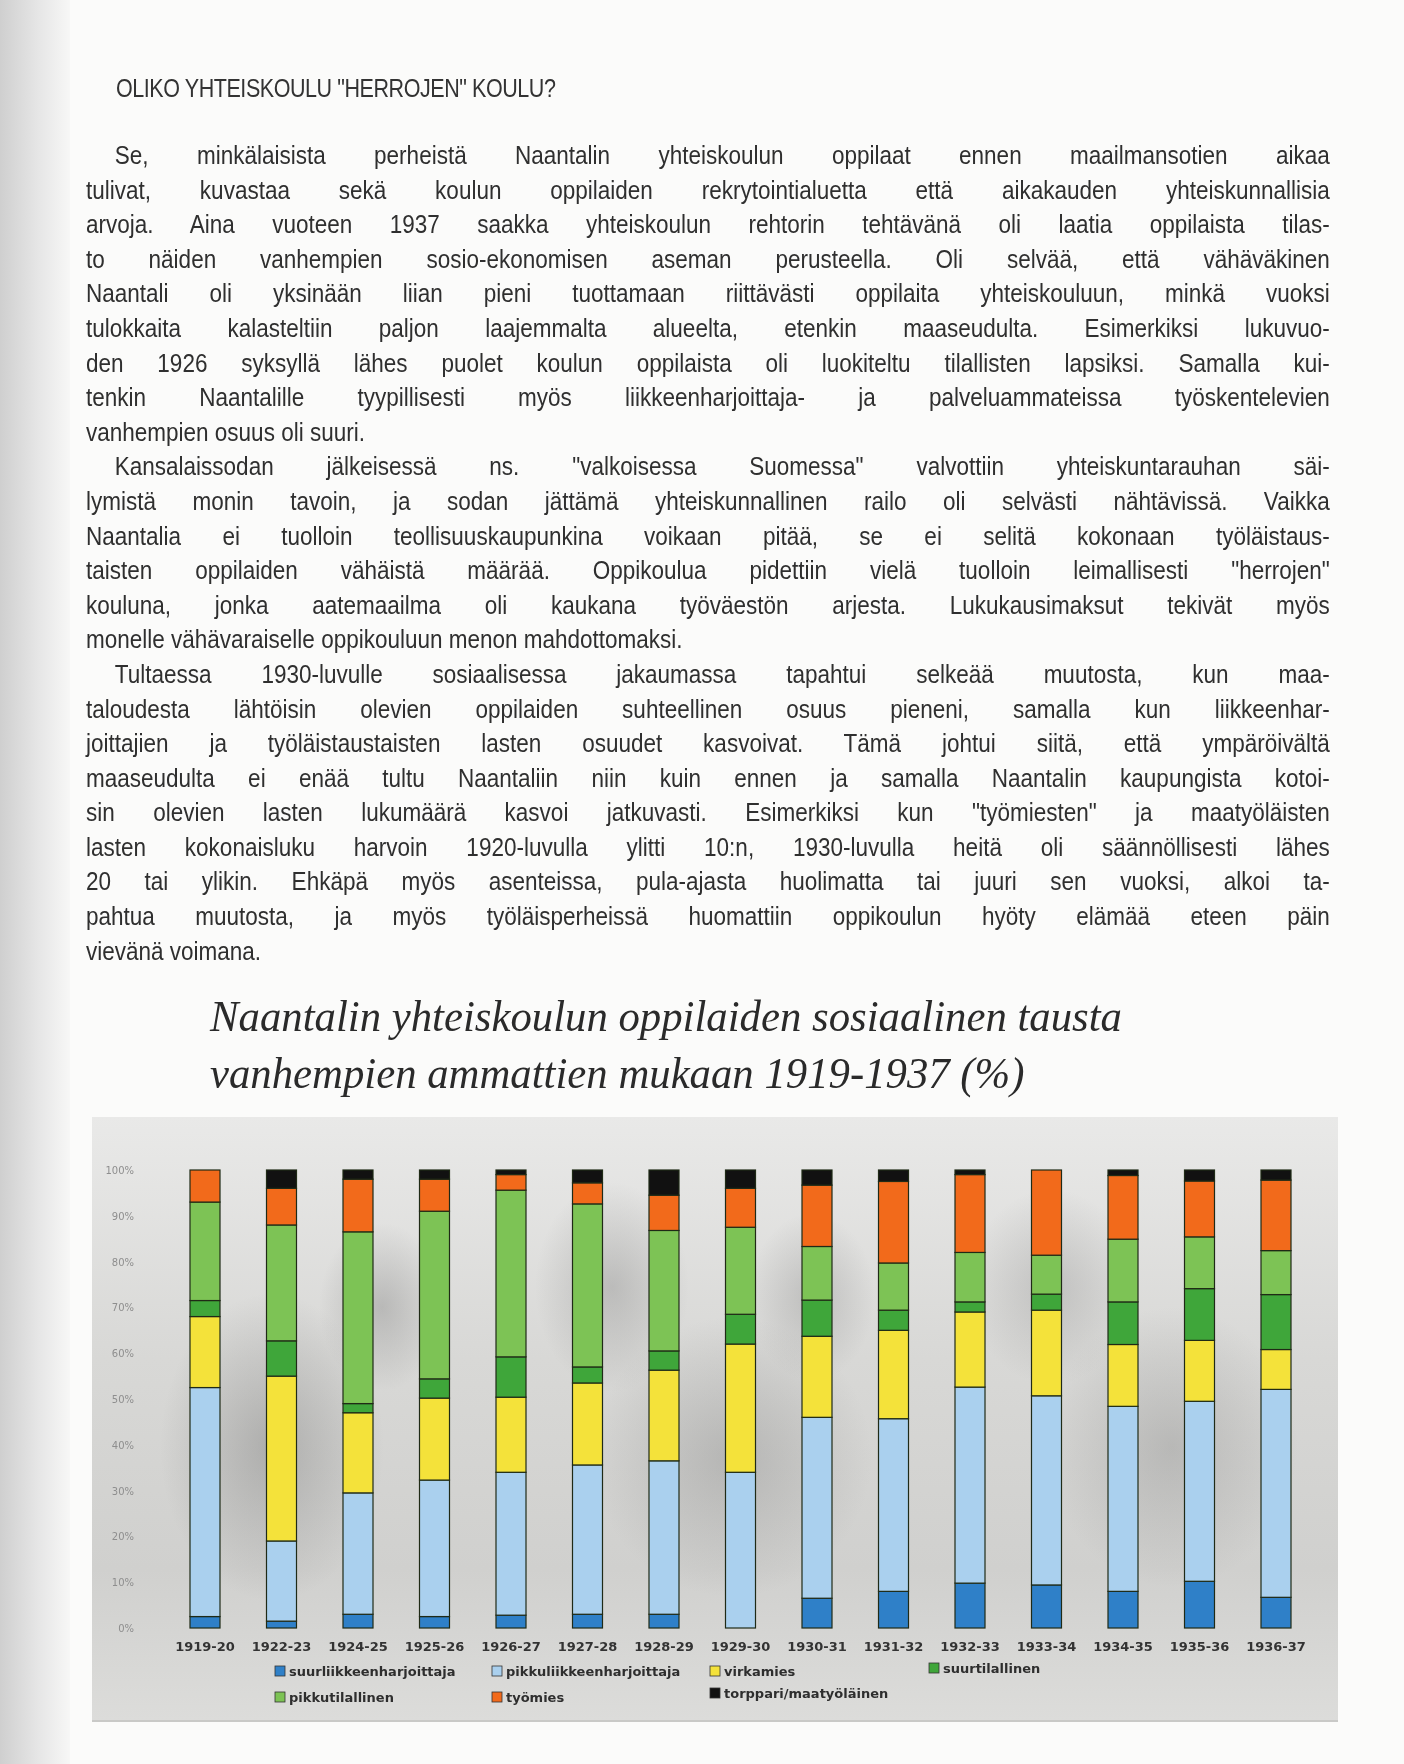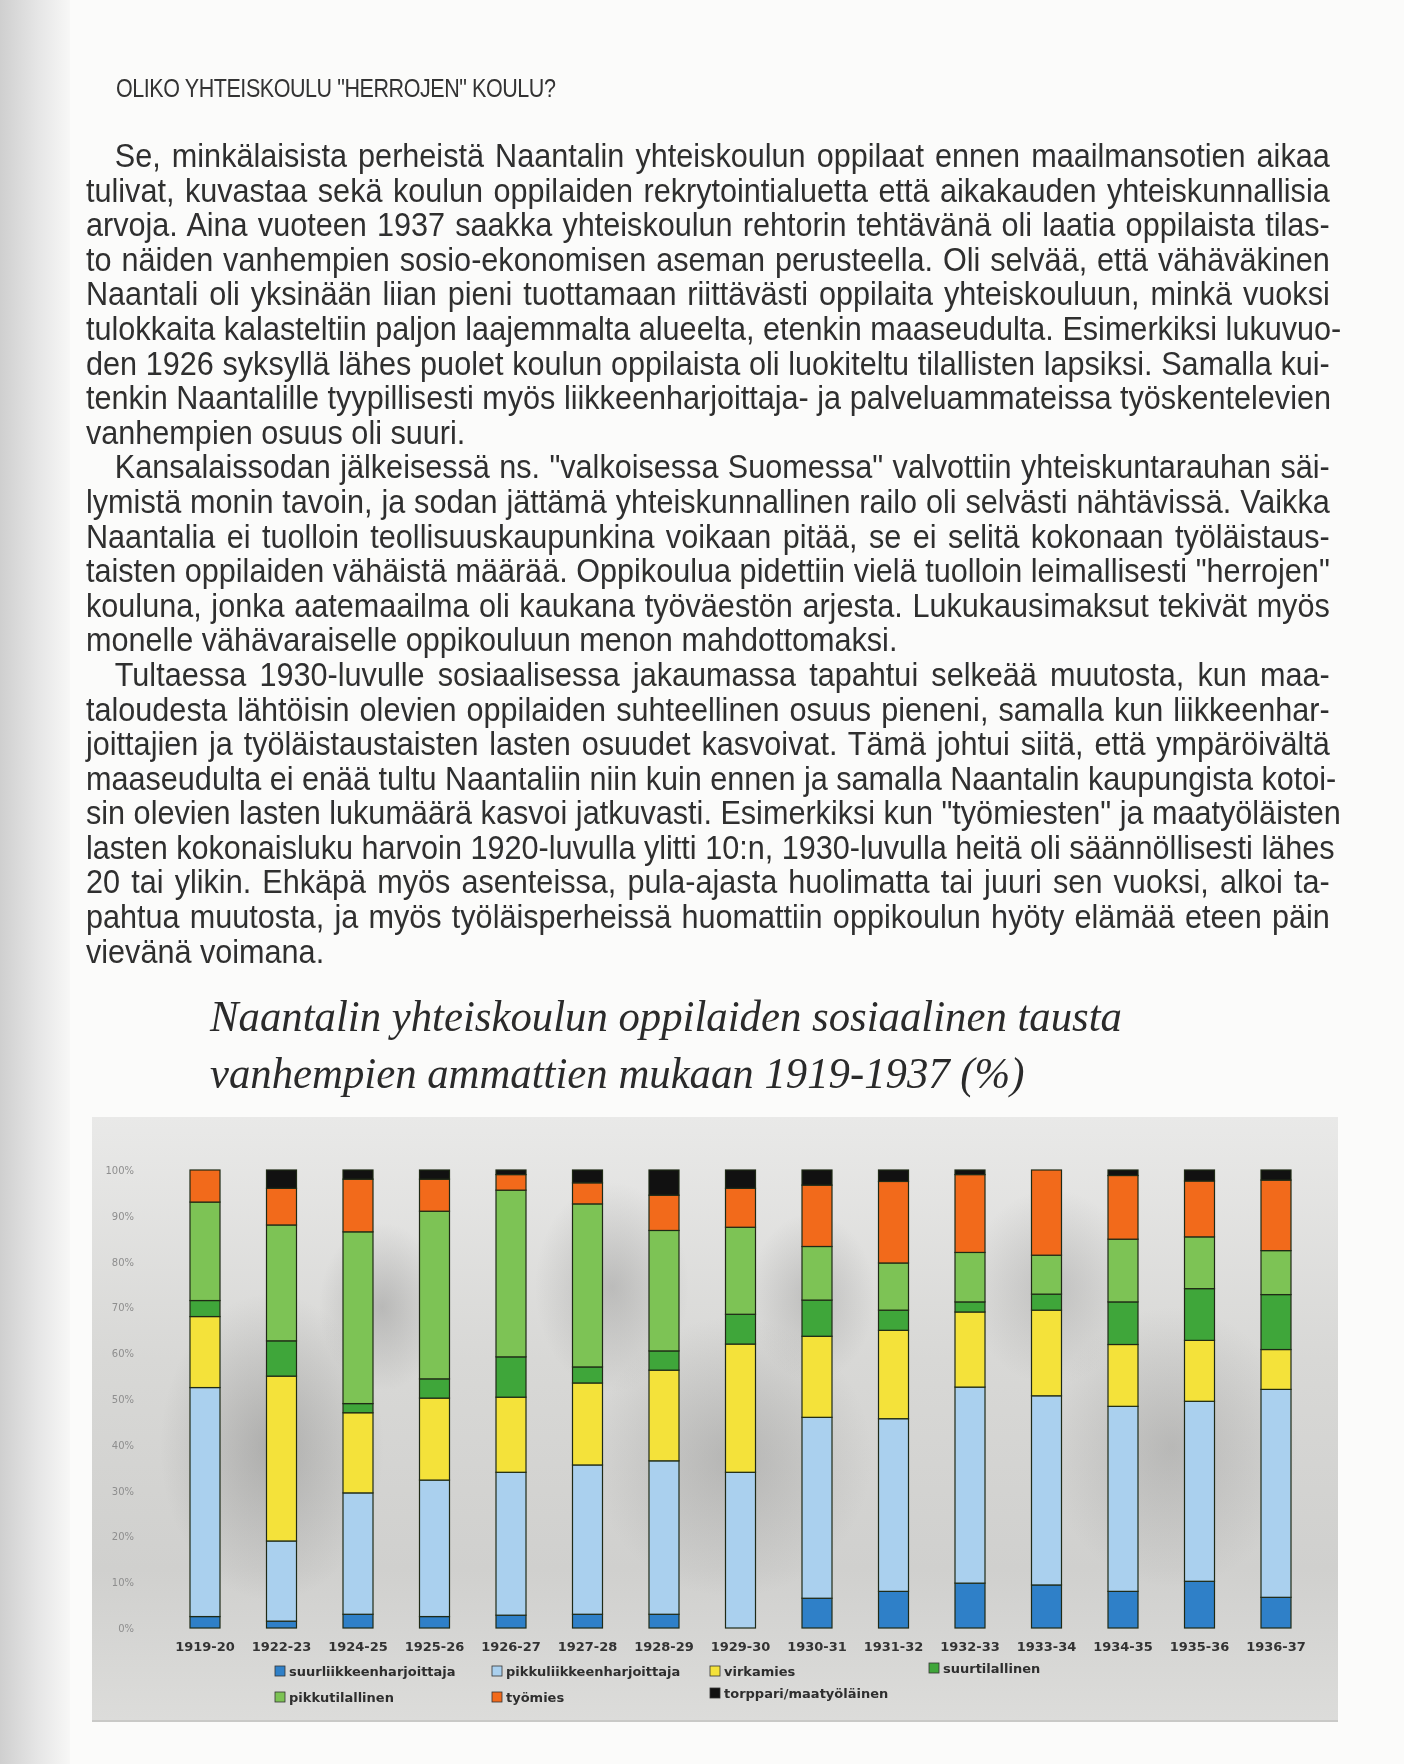--- a/index.html
+++ b/index.html
@@ -14,21 +14,21 @@
     background:linear-gradient(to right,#cfcfcf 0%,#e6e6e6 55%,#f7f7f6 100%);
   }
   .heading {
     position:absolute; left:116px; top:74px;
     font-size:25px; letter-spacing:-0.5px; color:#333;
     font-family:"Liberation Sans Narrow","Liberation Sans", sans-serif;
     transform:scaleX(0.86); transform-origin:left top;
   }
   .body-text {
     position:absolute; left:86px; top:138px; width:1245px;
-    font-size:34px; line-height:34.6px; color:#2f2f2f;
+    font-size:25px; line-height:34.6px; color:#2f2f2f;
   }
   .body-text .line {
     display:block; white-space:nowrap; text-align:justify;
     text-align-last:justify;
     transform:scaleX(0.90); transform-origin:left top; width:111%;
   }
   .body-text .line.last { text-align-last:left; }
   .body-text .line.indent { padding-left:32px; box-sizing:border-box; }
 
   .chart-title {

